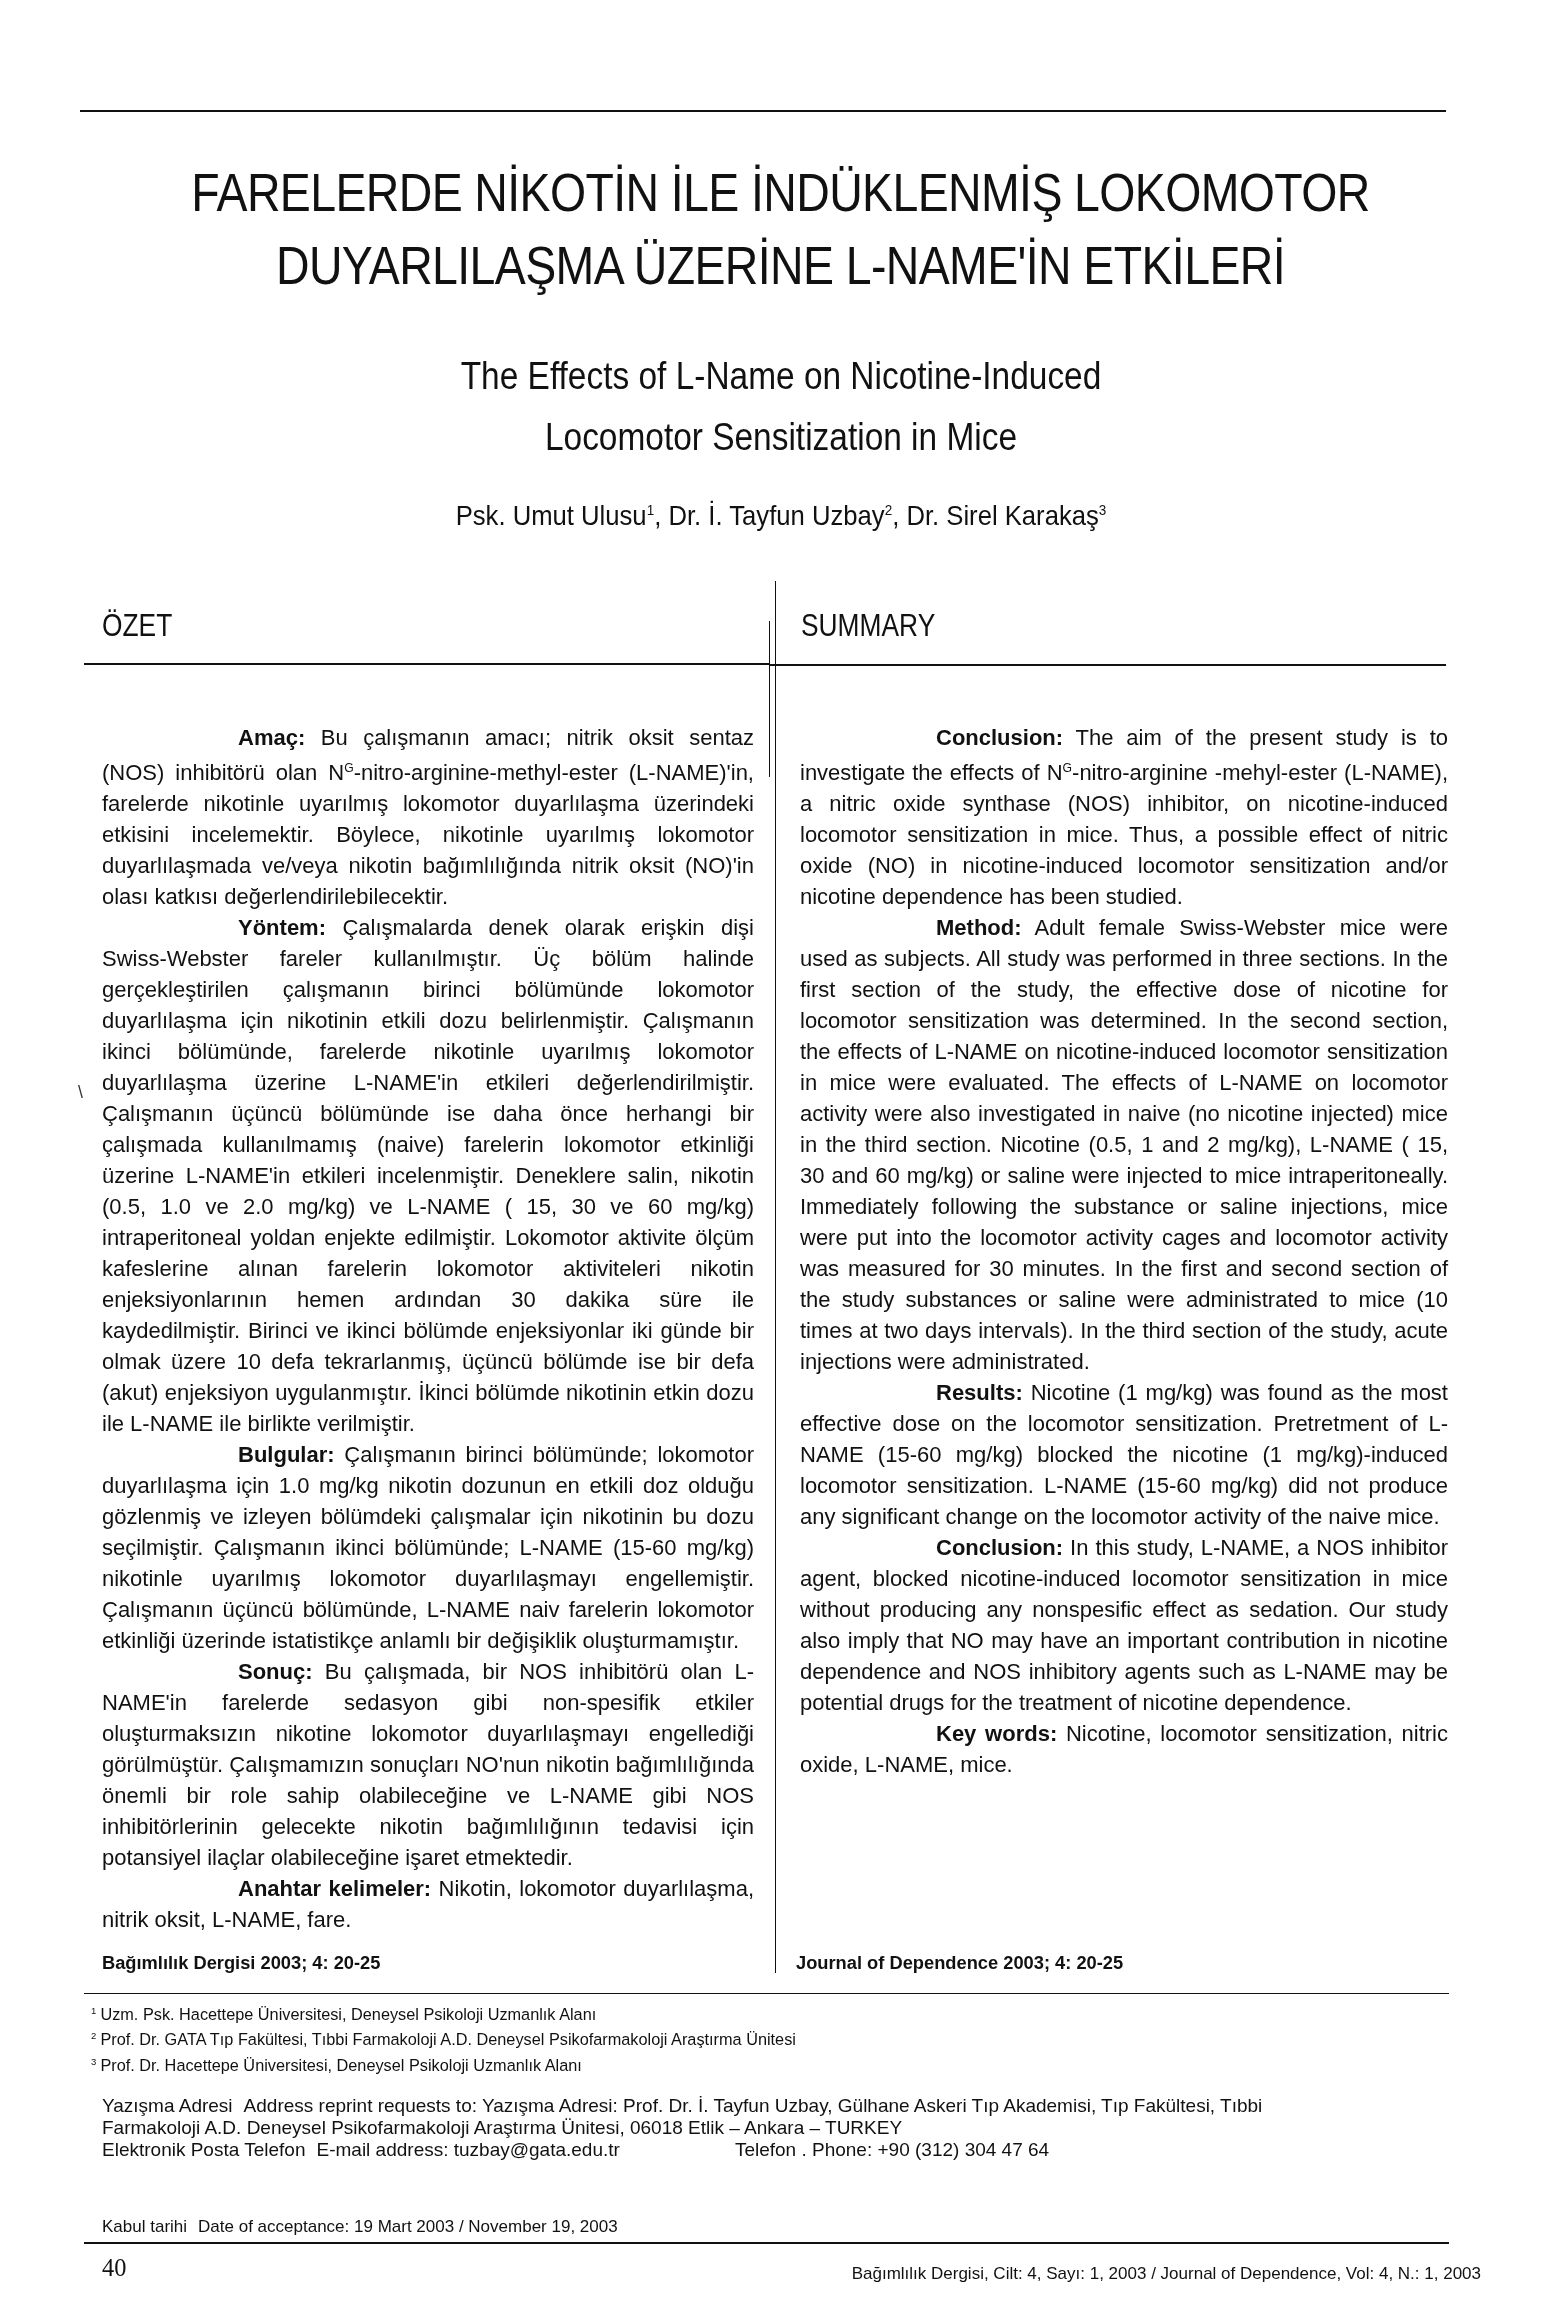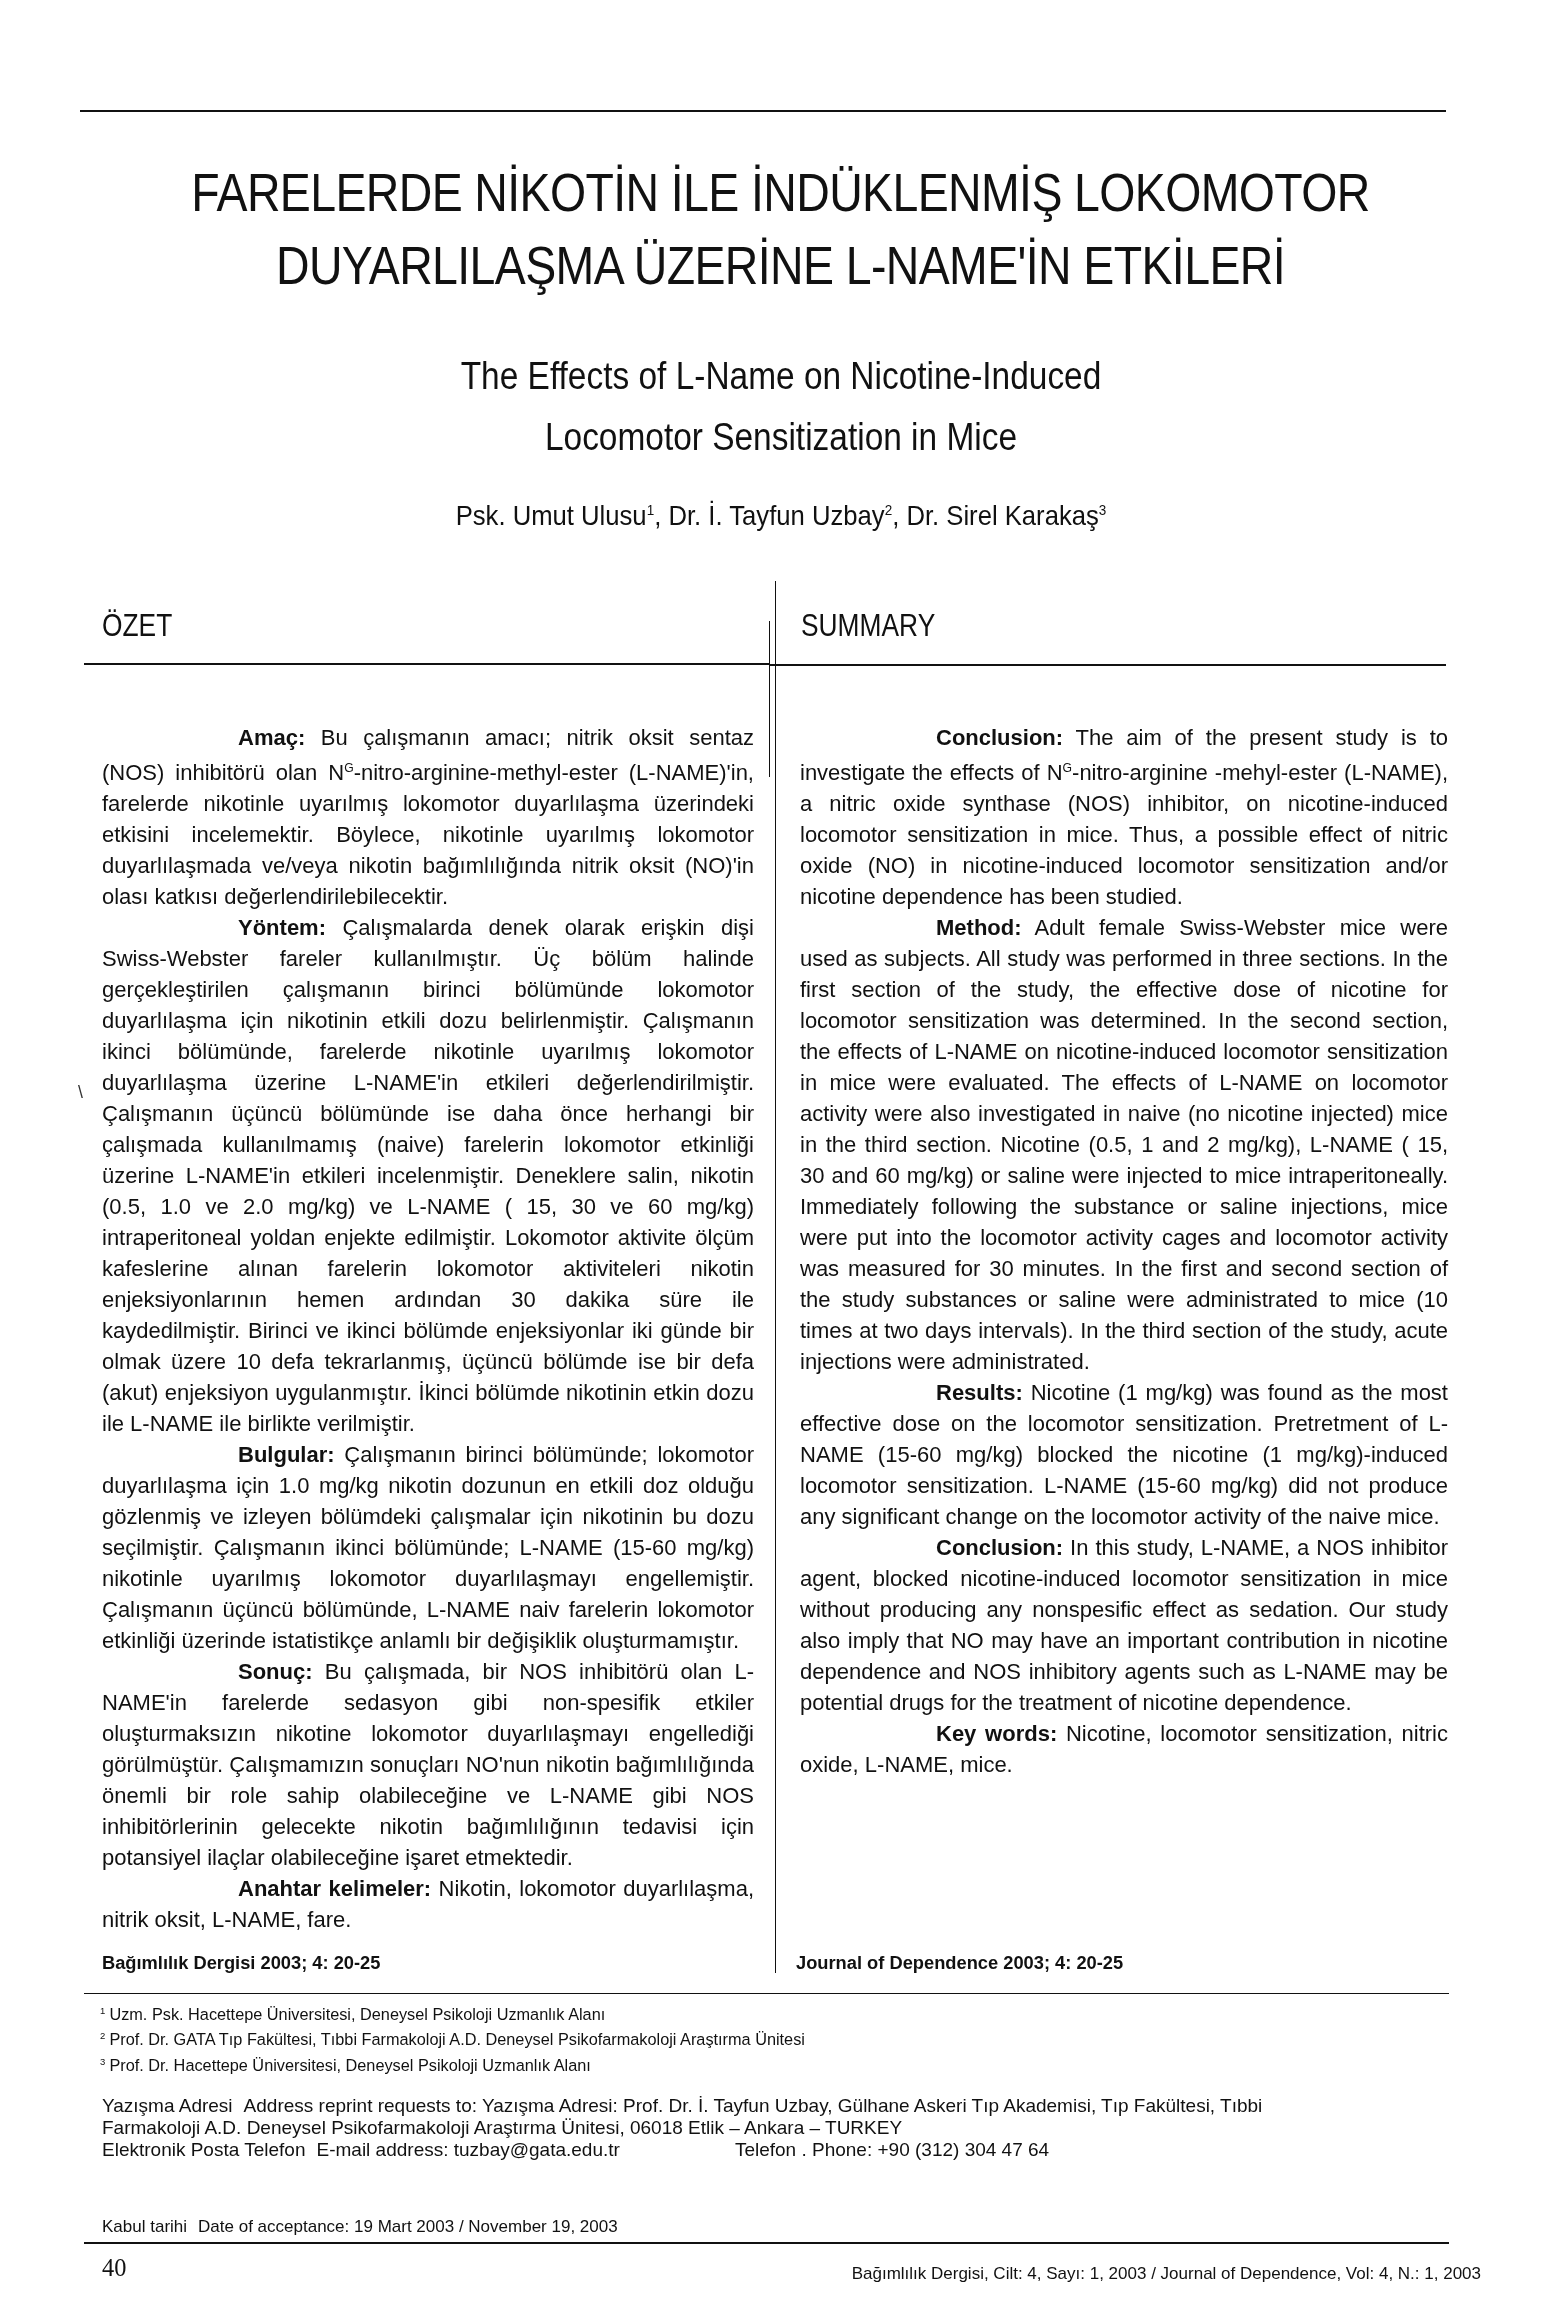--- a/index.html
+++ b/index.html
@@ -27,21 +27,21 @@
   .col {
     position: absolute; top: 682px; font-size: 22px; line-height: 31px;
     text-align: justify; hyphens: manual; margin-top: 40px;
   }
   .col p { margin: 0; text-indent: 136px; }
   .col p b { font-weight: bold; }
   .col sup { font-size: 12.2px; }
   .col-left { left: 102px; width: 652px; }
   .col-right { left: 800px; width: 648px; top: 682px; }
   .journal-ref { font-size: 18.3px; font-weight: bold; top: 1952px; text-align: right; }
-  .footnotes { left: 100px; top: 2000px; font-size: 16.3px; line-height: 22px; }
+  .footnotes { left: 91px; top: 2000px; font-size: 16.3px; line-height: 22px; }
   .footnotes sup { font-size: 9.5px; margin-right: 4.1px; }
   .contact { left: 102px; top: 2095px; font-size: 19px; line-height: 22px; }
   .contact .lbl { margin-right: 11px; }
   .accept { left: 102px; top: 2217px; font-size: 17px; }
   .pagenum { left: 102px; top: 2254px; font-size: 24.4px; font-family: "Liberation Serif", serif; }
   .running { right: 81px; top: 2264px; font-size: 17px; }
   .marg-tick { left: 78px; top: 1082px; font-size: 17.7px; color:#333; }
 </style>
 </head>
 <body>

